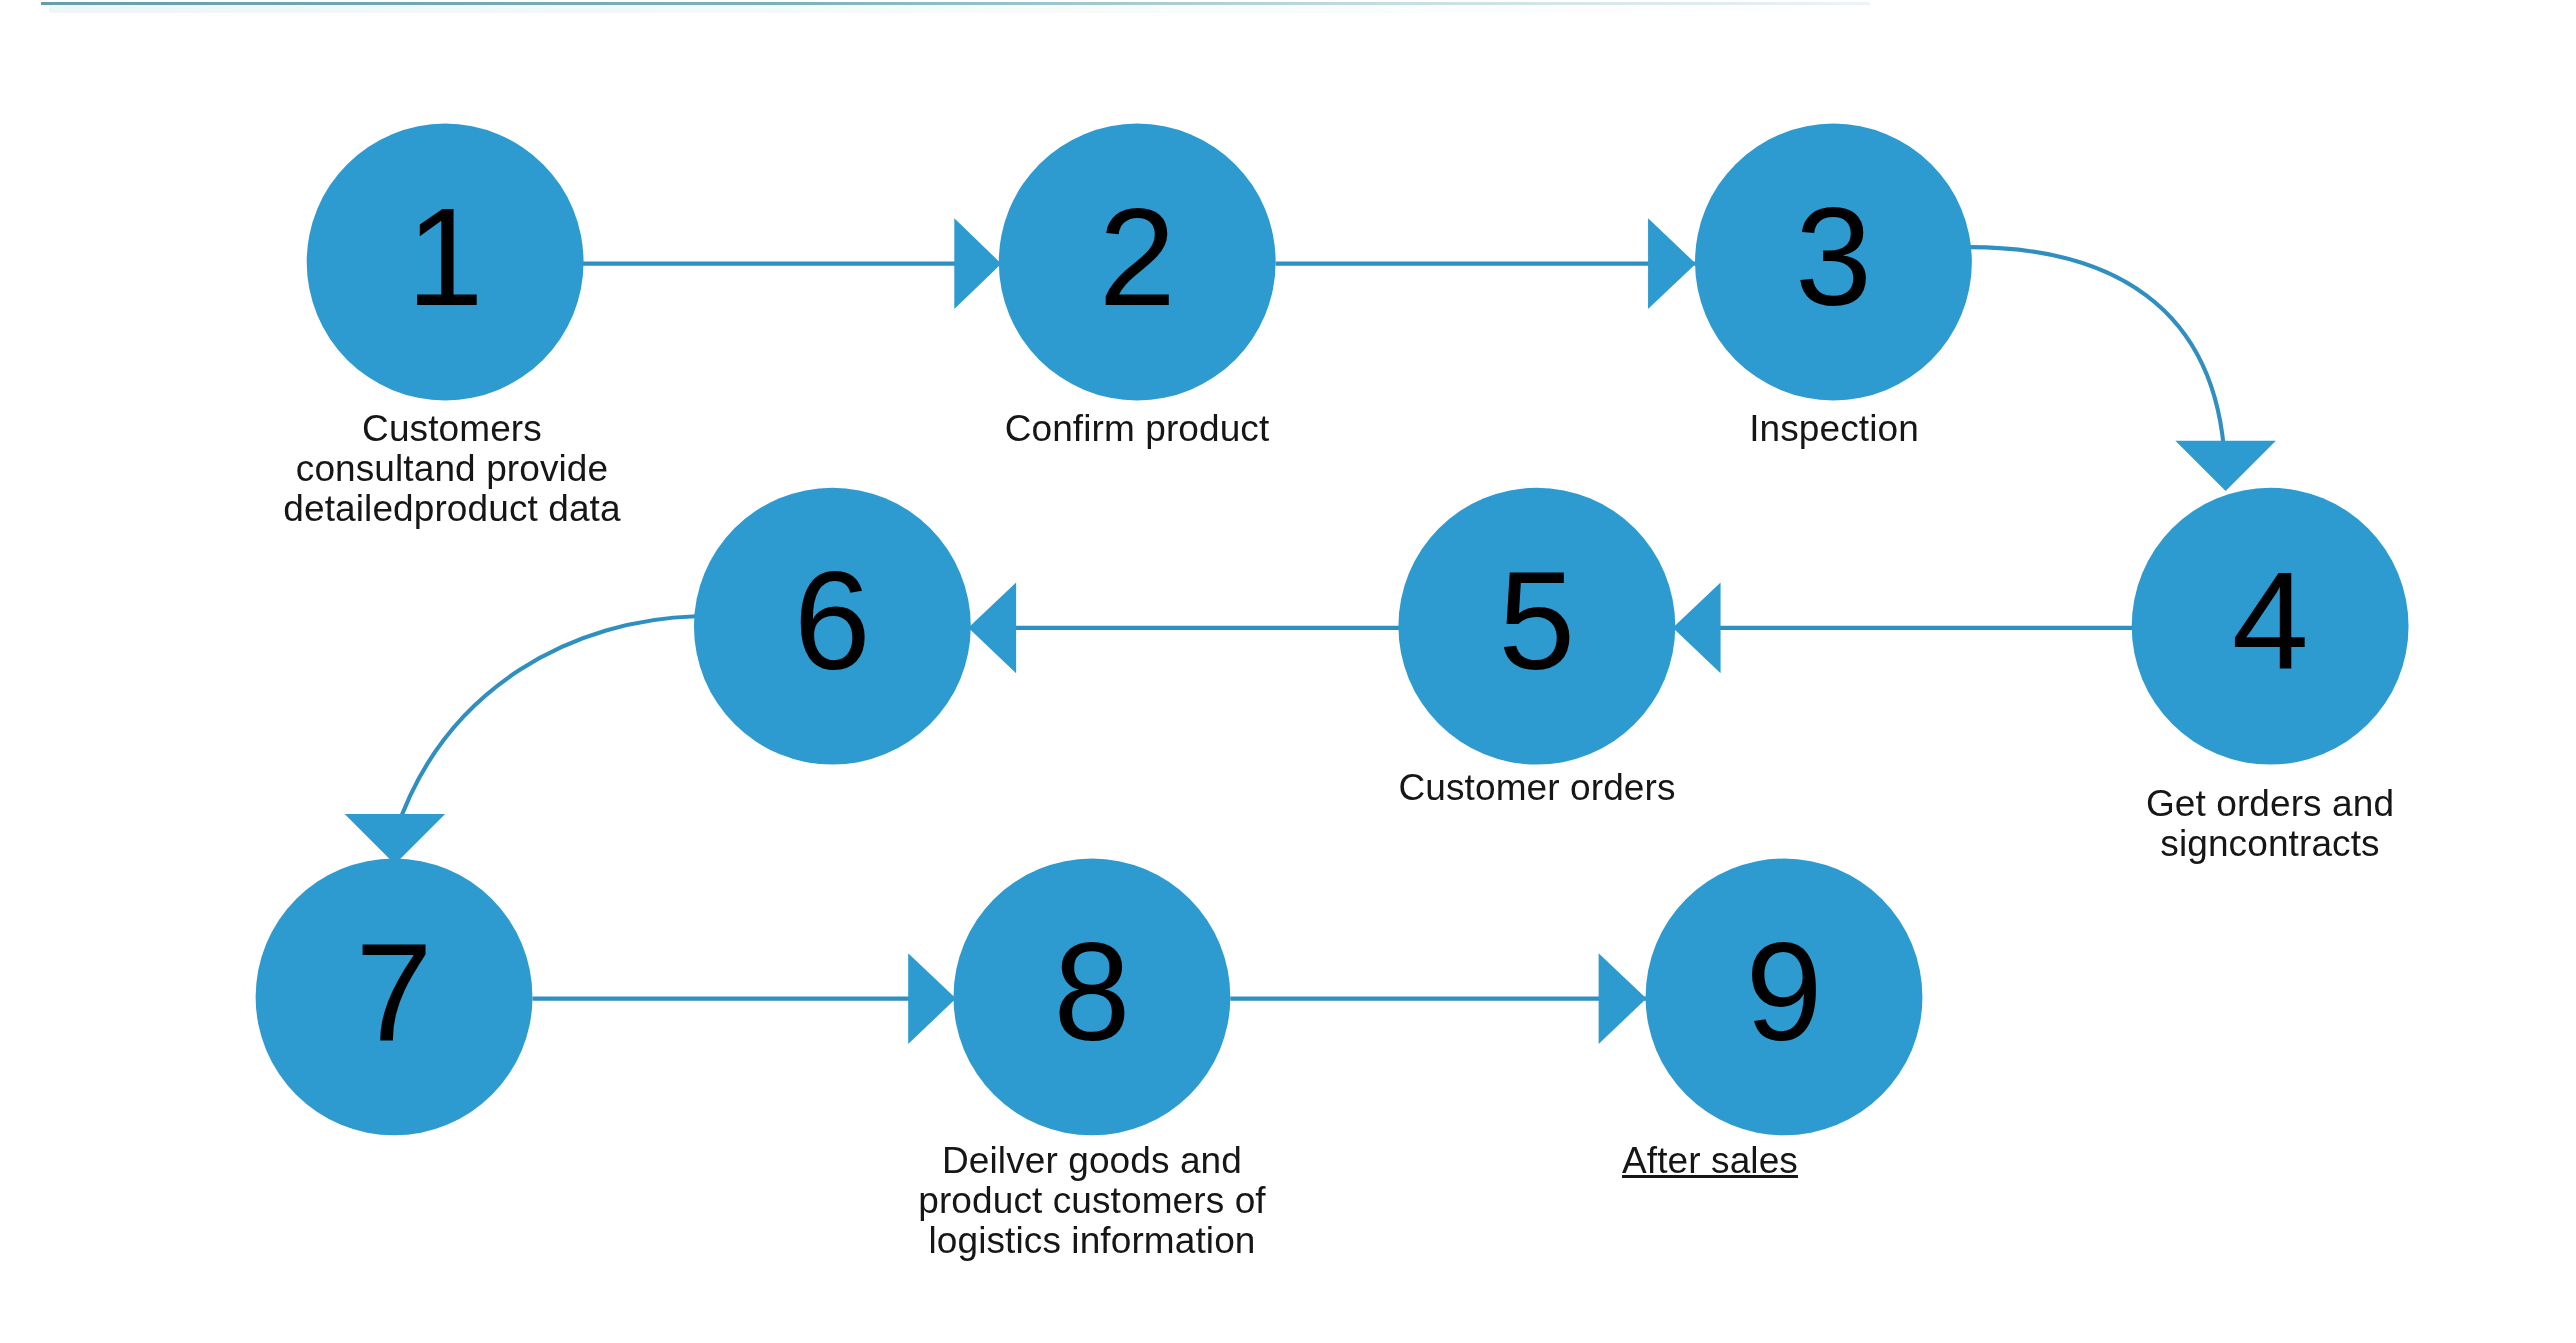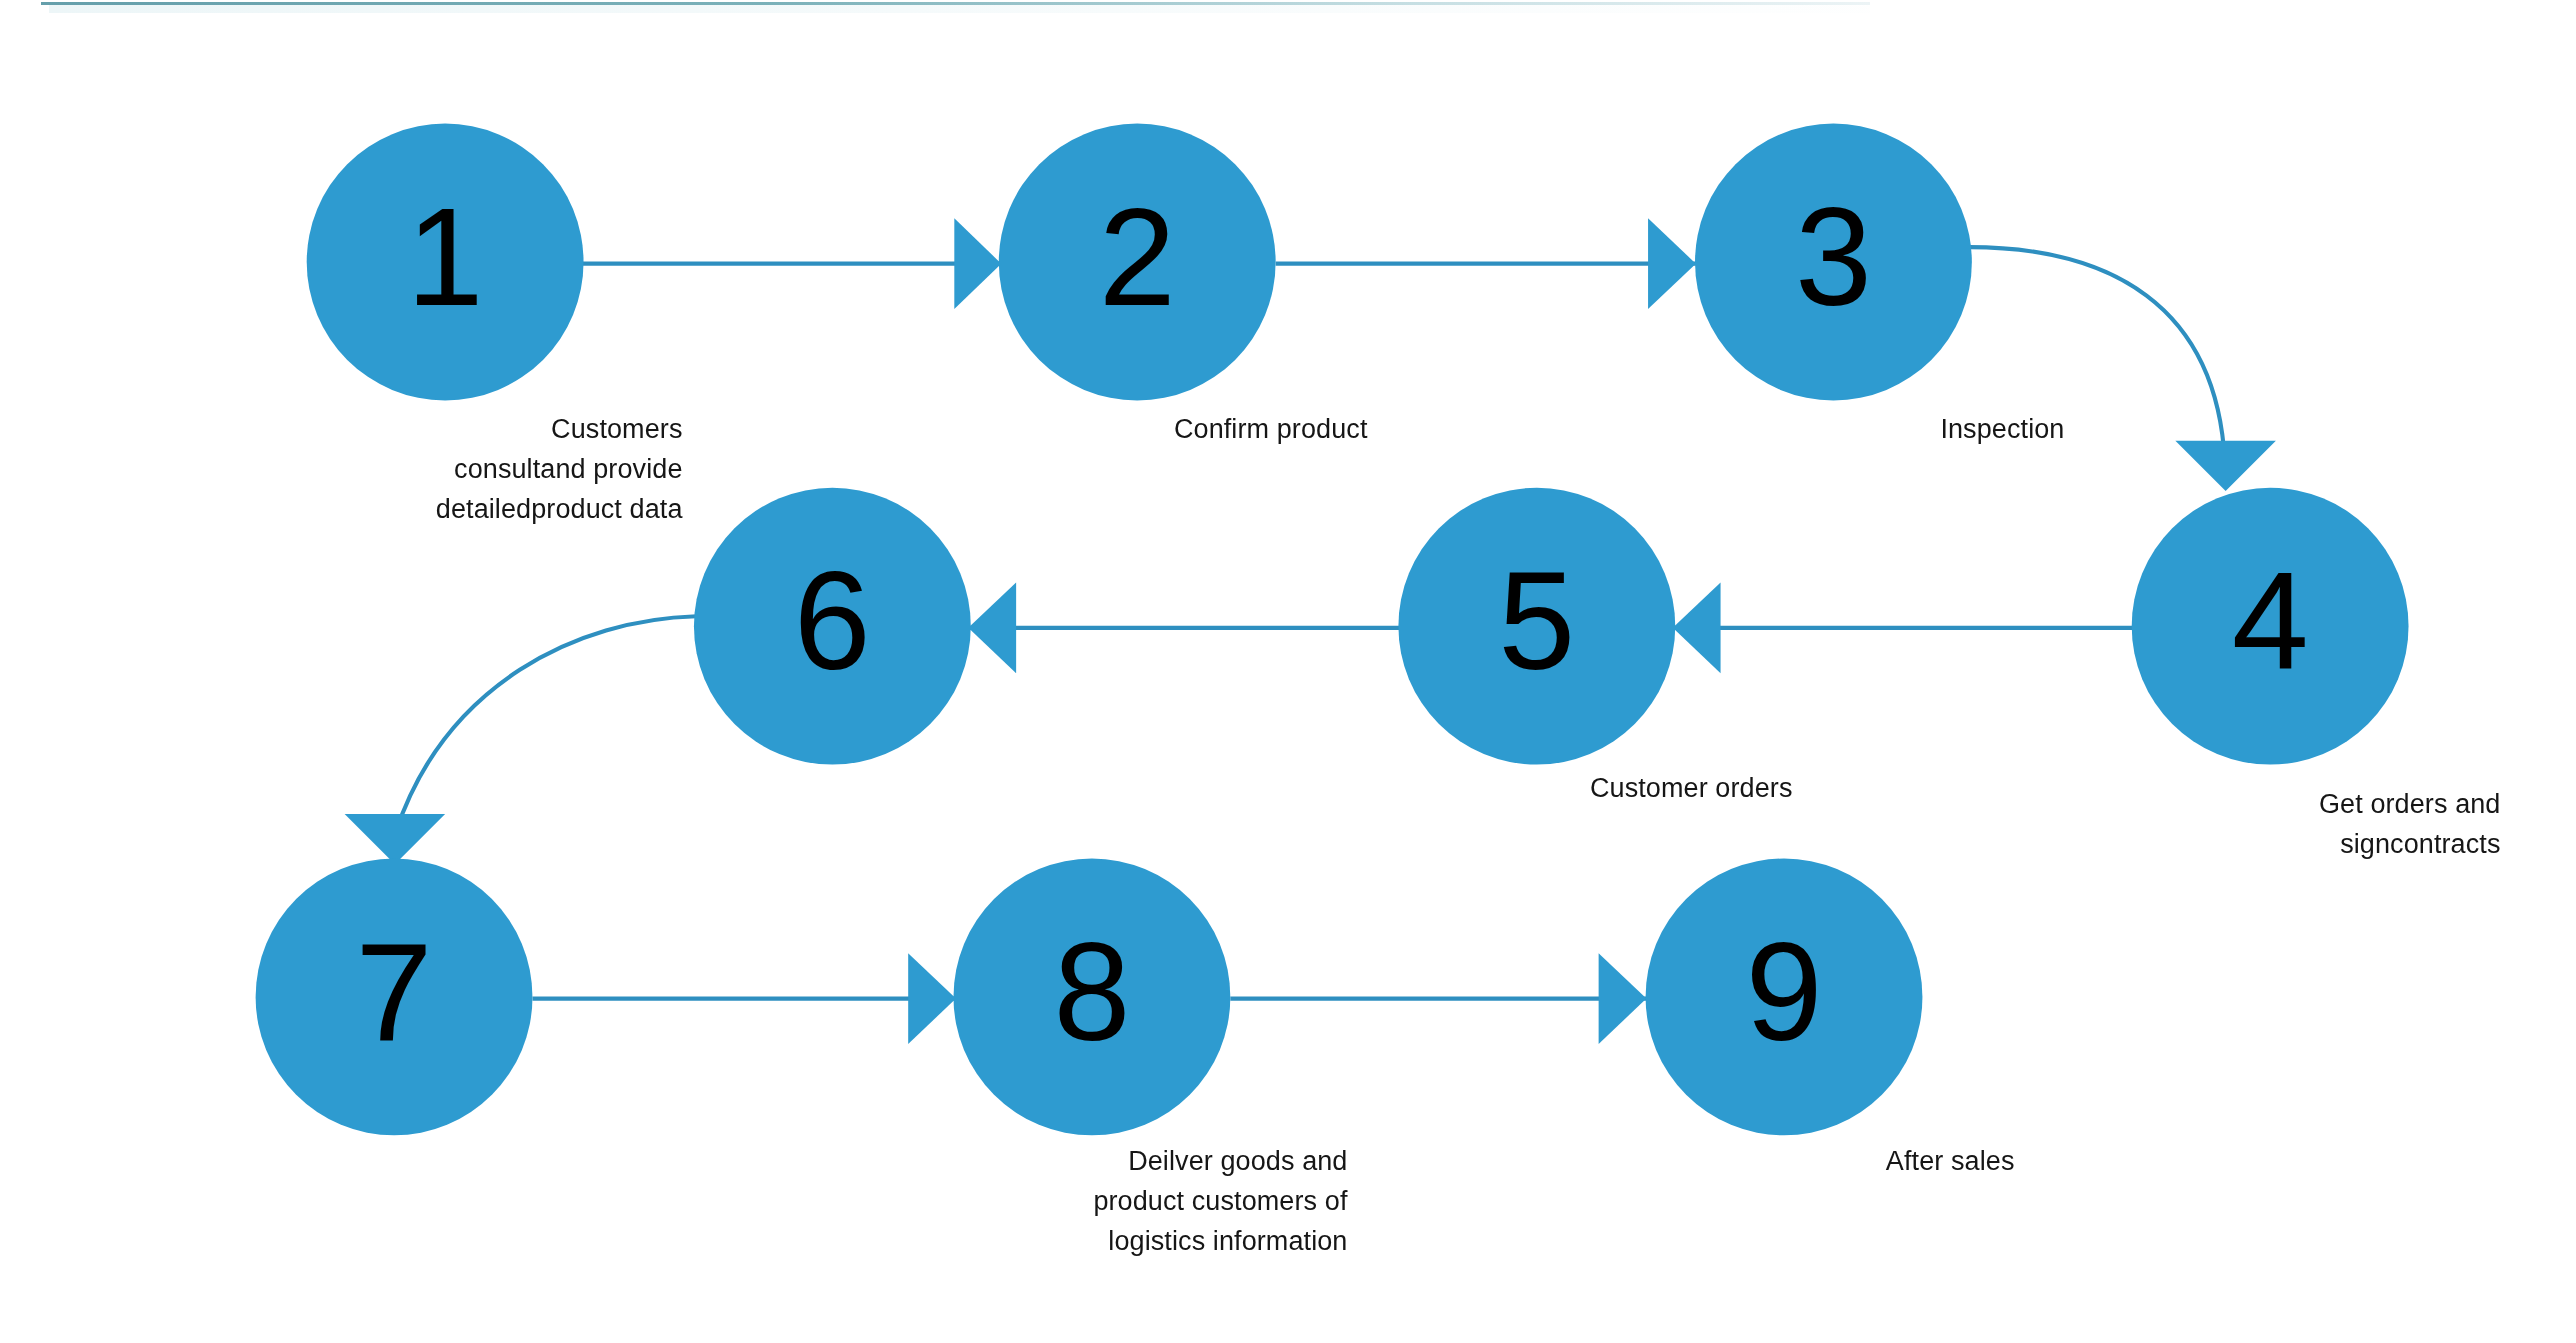--- a/index.html
+++ b/index.html
@@ -28,23 +28,23 @@
   }
   .node-number {
     font-family: "Liberation Sans", sans-serif;
     font-weight: 400;
     fill: #000000;
     text-anchor: middle;
     dominant-baseline: middle;
   }
   .node-label {
     position: absolute;
-    text-align: right;
+    text-align: center;
     font-family: "Liberation Sans", sans-serif;
-    font-size: 27px;
+    font-size: 37px;
     line-height: 40px;
     color: #161616;
     white-space: pre-line;
     transform: translateX(-50%);
     letter-spacing: 0.1px;
   }
   .top-rule {
     position: absolute;
     left: 41px;
     top: 1.6px;
@@ -171,16 +171,16 @@
 signcontracts</div>
 
   <div class="node-label" style="left:1537px; top:768px; width:511px;">Customer orders</div>
 
 
 
   <div class="node-label" style="left:1092px; top:1141px; width:511px;">Deilver goods and
 product customers of
 logistics information</div>
 
-  <div class="node-label" style="left:1784px; top:1141px; width:461px;">After sales</div>
+  <div class="node-label" style="left:1710px; top:1141px; width:461px;text-decoration:underline;">After sales</div>
 
 </div>
 
 
 </body></html>

